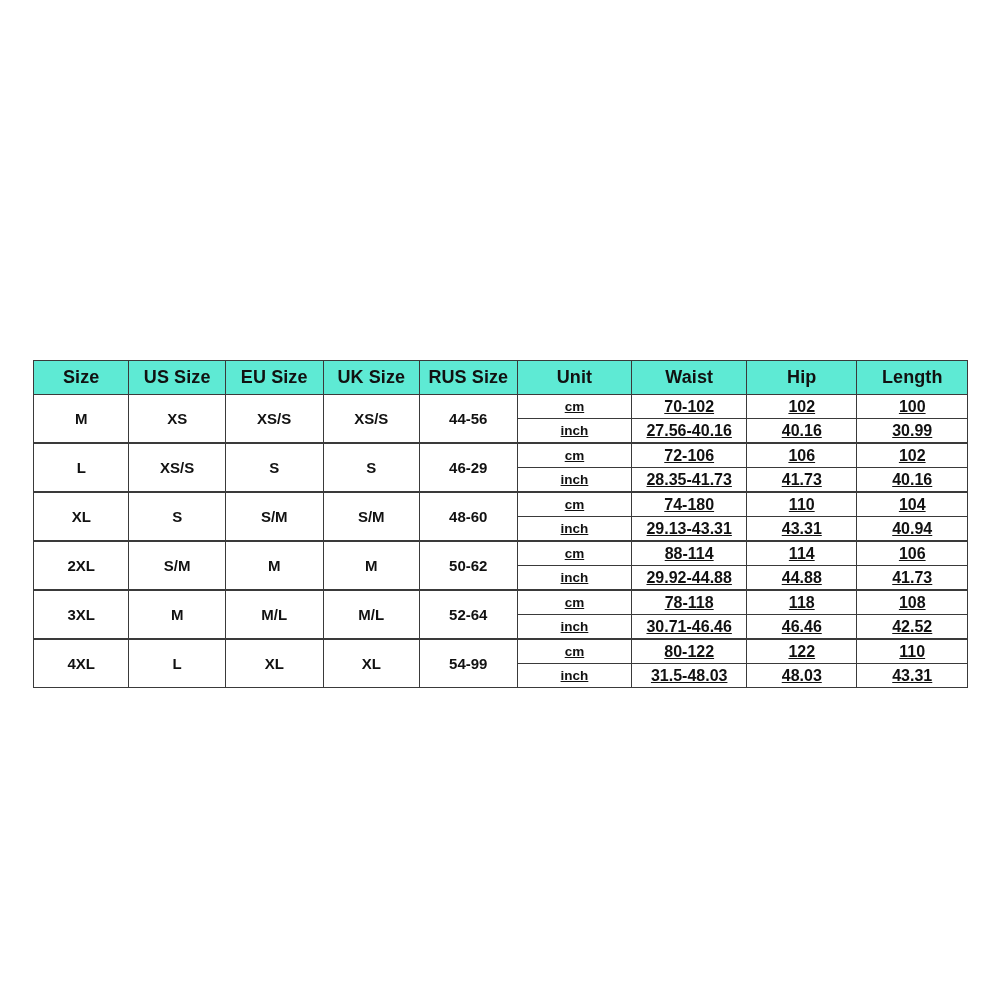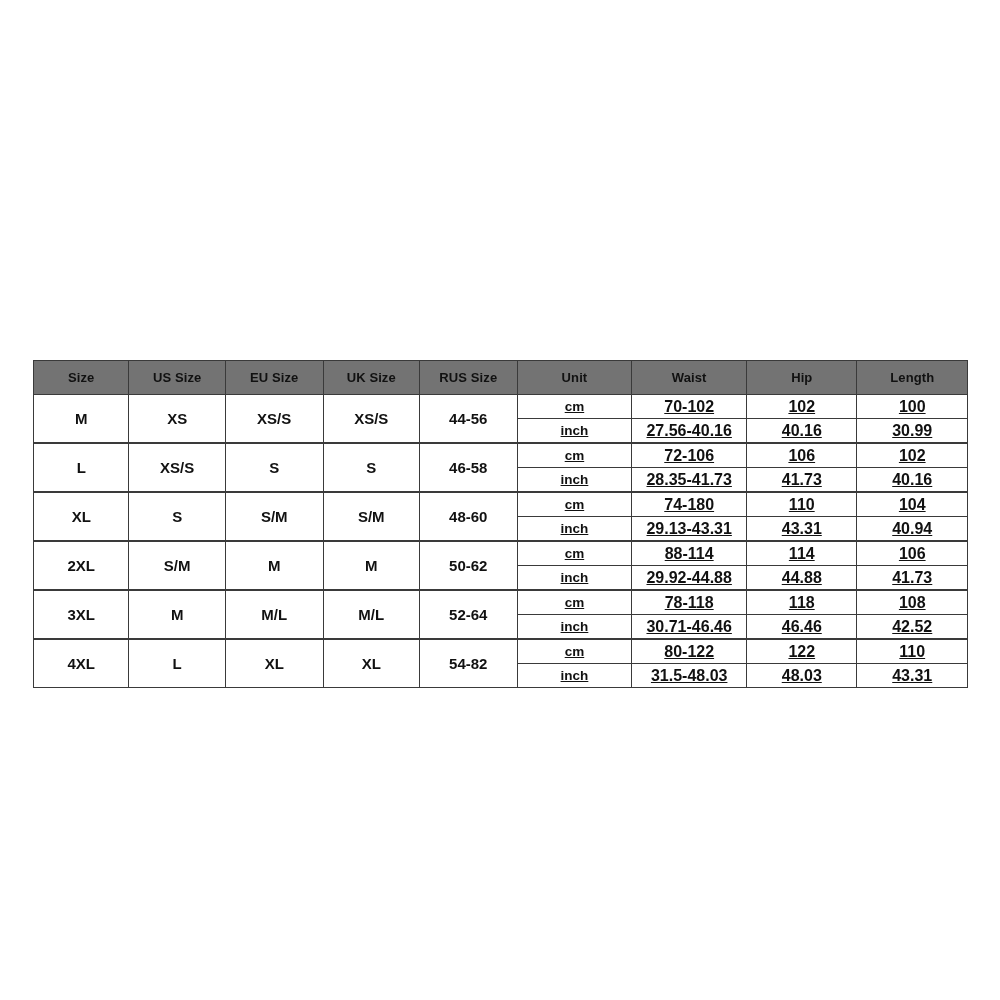--- a/index.html
+++ b/index.html
@@ -33,23 +33,23 @@
   table.size-chart td {
     border: 1px solid #3a3a3a;
     text-align: center;
     vertical-align: middle;
     font-weight: bold;
     color: #111111;
     padding: 0;
   }
 
   table.size-chart thead th {
-    background: #737373;
+    background: #5eead4;
     height: 33px;
-    font-size: 13px;
+    font-size: 18px;
     letter-spacing: 0.1px;
   }
 
   
   col.c-size   { width: 89px; }
   col.c-us     { width: 90px; }
   col.c-eu     { width: 91px; }
   col.c-uk     { width: 90px; }
   col.c-rus    { width: 91px; }
   col.c-unit   { width: 107px; }
@@ -122,21 +122,21 @@
           <td class="unit-cell">inch</td>
           <td class="val-cell">27.56-40.16</td>
           <td class="val-cell">40.16</td>
           <td class="val-cell">30.99</td>
         </tr>
         <tr class="group-start">
           <td class="size-cell" rowspan="2">L</td>
           <td class="size-cell" rowspan="2">XS/S</td>
           <td class="size-cell" rowspan="2">S</td>
           <td class="size-cell" rowspan="2">S</td>
-          <td class="size-cell" rowspan="2">46-58</td>
+          <td class="size-cell" rowspan="2">46-29</td>
           <td class="unit-cell">cm</td>
           <td class="val-cell">72-106</td>
           <td class="val-cell">106</td>
           <td class="val-cell">102</td>
         </tr>
         <tr>
           <td class="unit-cell">inch</td>
           <td class="val-cell">28.35-41.73</td>
           <td class="val-cell">41.73</td>
           <td class="val-cell">40.16</td>
@@ -190,21 +190,21 @@
           <td class="unit-cell">inch</td>
           <td class="val-cell">30.71-46.46</td>
           <td class="val-cell">46.46</td>
           <td class="val-cell">42.52</td>
         </tr>
         <tr class="group-start">
           <td class="size-cell" rowspan="2">4XL</td>
           <td class="size-cell" rowspan="2">L</td>
           <td class="size-cell" rowspan="2">XL</td>
           <td class="size-cell" rowspan="2">XL</td>
-          <td class="size-cell" rowspan="2">54-82</td>
+          <td class="size-cell" rowspan="2">54-99</td>
           <td class="unit-cell">cm</td>
           <td class="val-cell">80-122</td>
           <td class="val-cell">122</td>
           <td class="val-cell">110</td>
         </tr>
         <tr>
           <td class="unit-cell">inch</td>
           <td class="val-cell">31.5-48.03</td>
           <td class="val-cell">48.03</td>
           <td class="val-cell">43.31</td>

